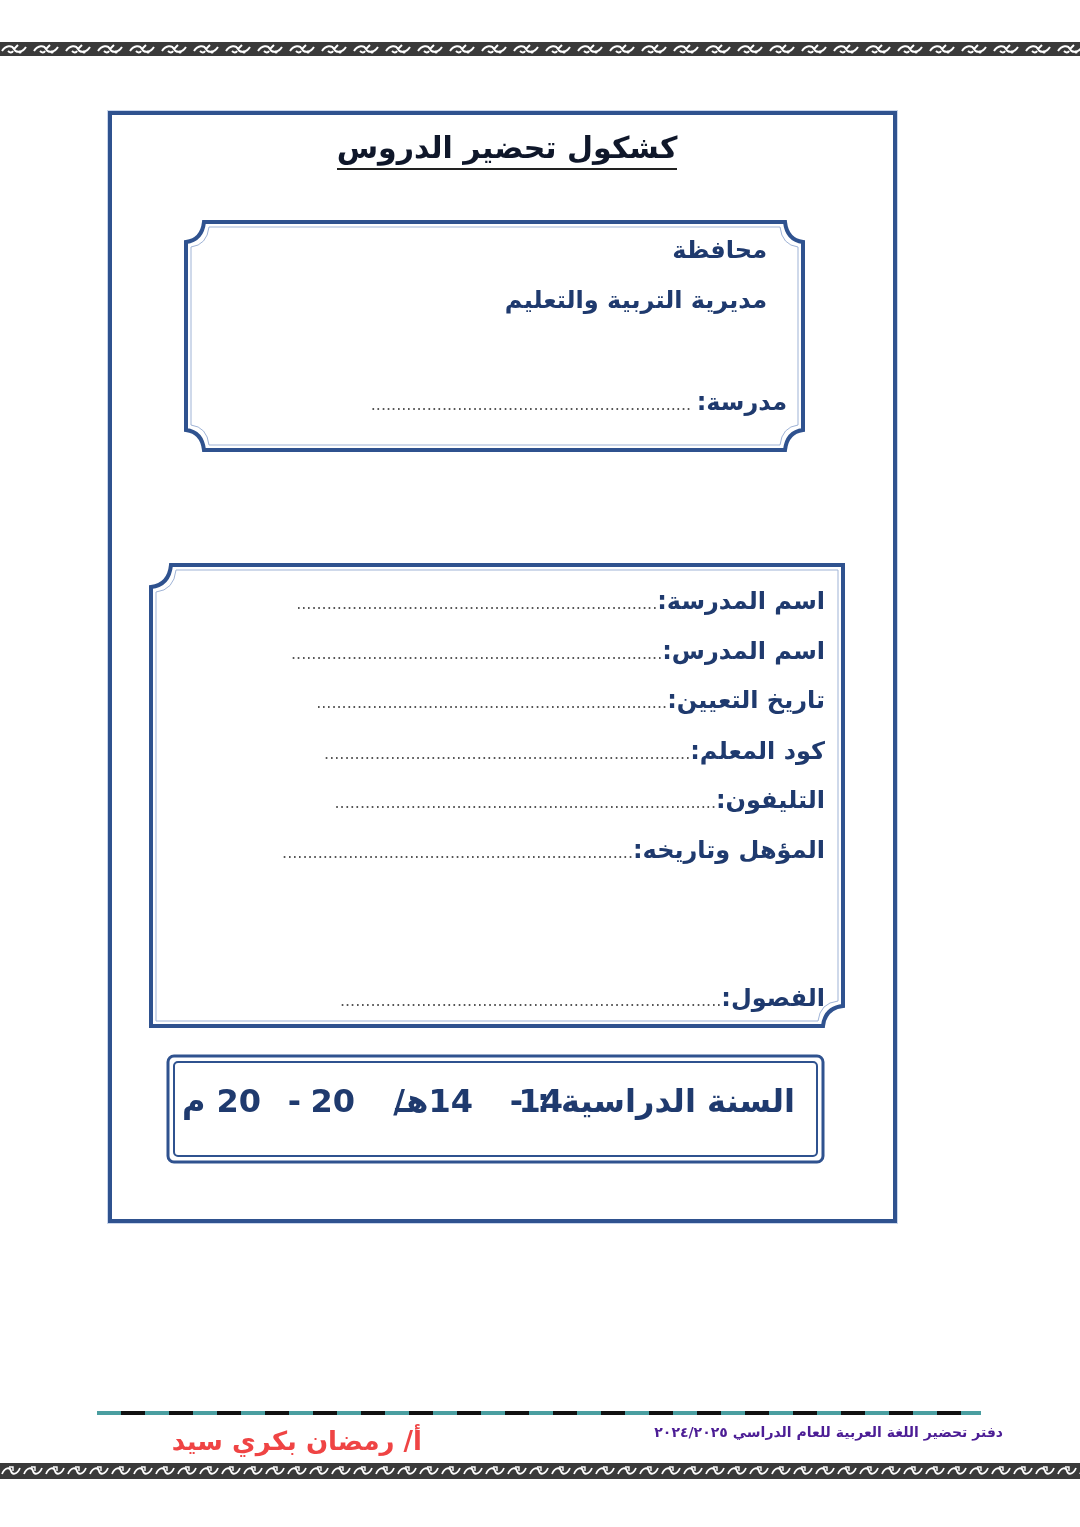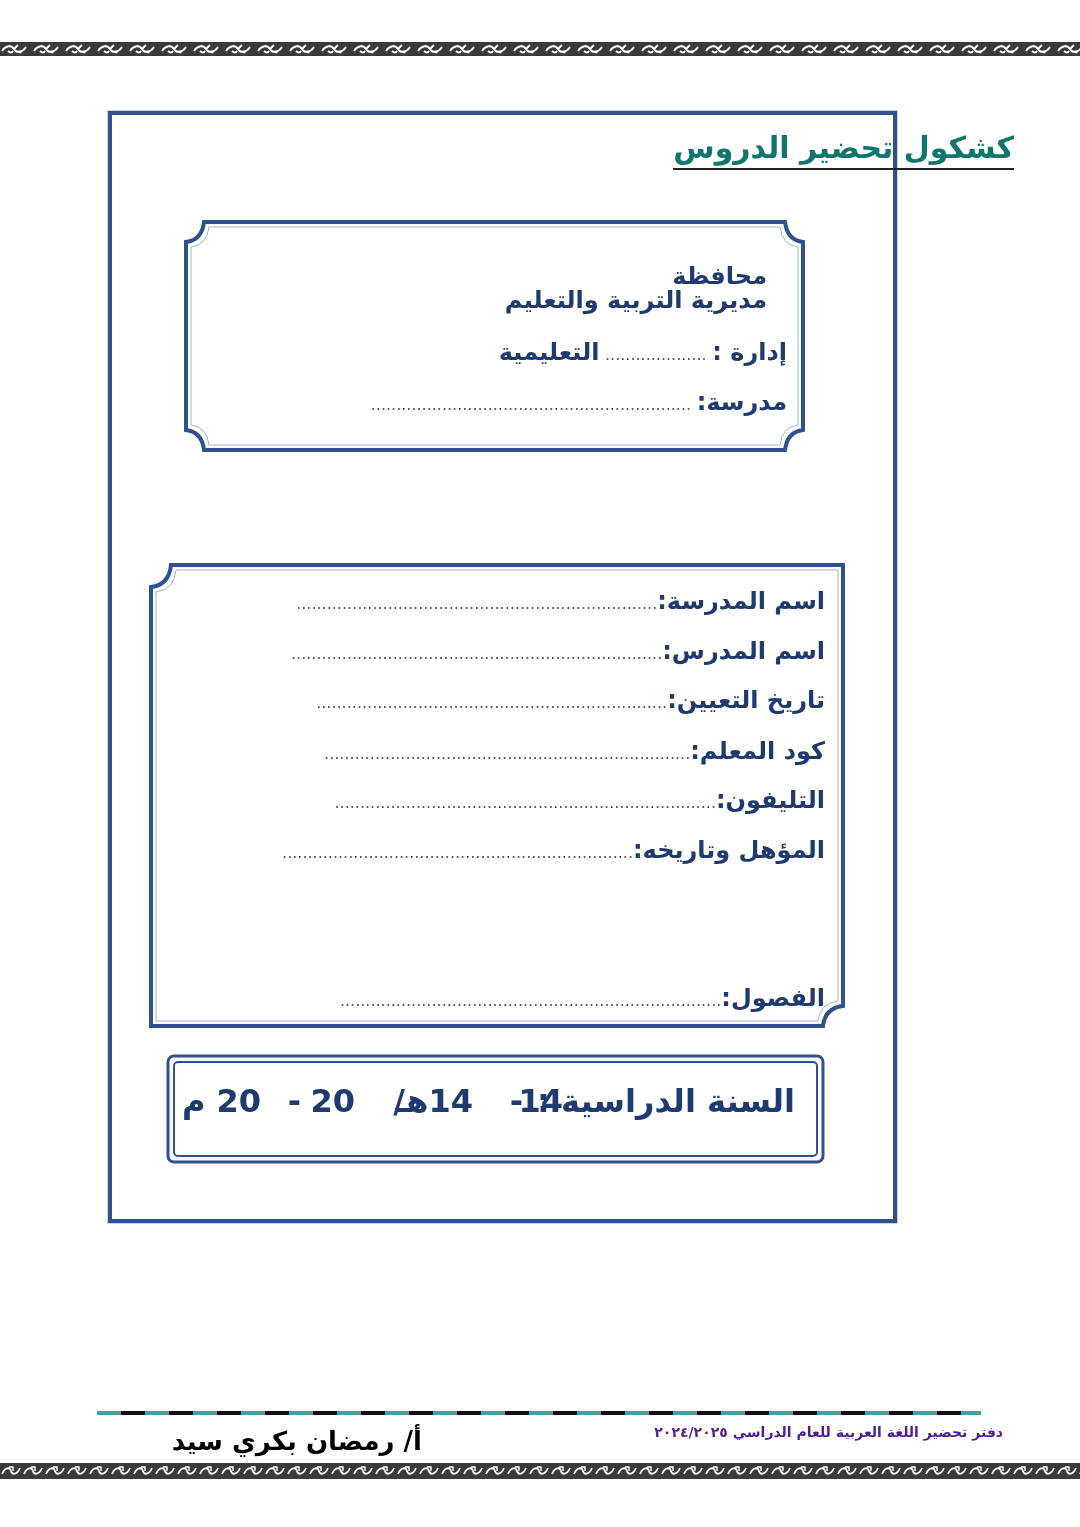--- a/index.html
+++ b/index.html
@@ -16,23 +16,23 @@
   .strip-bottom { top: 1463px; height: 16px; }
 
   .page-frame {
     position: absolute; left: 108px; top: 111px; width: 789px; height: 1112px;
     border: 4px solid #2f528f;
     box-shadow: 0 0 0 1px #c9d6ec;
   }
 
   .main-title {
     position: absolute; left: 0; top: 130px; width: 1014px;
-    text-align: right; direction: rtl;
+    text-align: center; direction: rtl;
     font-family: "DejaVu Sans", sans-serif; font-weight: bold;
-    font-size: 30px; color: #0f766e;
+    font-size: 30px; color: #0f172a;
   }
   .main-title span {
     display: inline-block; border-bottom: 2px solid #222; padding-bottom: 3px;
   }
 
   .fancy-box { position: absolute; }
   .fancy-box svg { position: absolute; left: 0; top: 0; }
 
   .box1 { left: 182px; top: 218px; width: 625px; height: 236px; }
   .box2 { left: 147px; top: 561px; width: 700px; height: 469px; }
@@ -57,21 +57,21 @@
   .footer-line {
     position: absolute; left: 97px; top: 1411px; width: 884px; height: 4px;
     background: repeating-linear-gradient(90deg, #4a9ea0 0 24px, #111 24px 48px);
   }
   .footer-caption {
     position: absolute; right: 77px; top: 1424px; direction: rtl;
     font-size: 14px; font-weight: bold; color: #4c1d95; white-space: nowrap;
   }
   .author {
     position: absolute; left: 162px; top: 1426px; width: 260px; direction: rtl;
-    font-size: 26px; font-weight: bold; color: #000000; white-space: nowrap;
+    font-size: 26px; font-weight: bold; color: #ef4444; white-space: nowrap;
   }
 </style>
 </head>
 <body>
 
 <div class="border-strip strip-top">
   <svg width="1080" height="14">
     <defs>
       <pattern id="vine" x="0" y="0" width="32" height="14" patternUnits="userSpaceOnUse">
         <path d="M2 9 C6 3, 12 3, 14 7 C16 11, 22 11, 26 5 M14 7 l4 -4 M8 9 c2 2 4 2 5 0" stroke="#ffffff" stroke-width="2" fill="none"></path>
@@ -86,30 +86,25 @@
 
 <div class="main-title">
   <span>كشكول تحضير الدروس</span>
 </div>
 
 <div class="fancy-box box1">
   <svg width="625" height="236">
     <path d="M22 4 H603 Q605 22 621 24 V212 Q605 214 603 232 H22 Q20 214 4 212 V24 Q20 22 22 4 Z" fill="none" stroke="#2f528f" stroke-width="4"></path>
     <path d="M27 9 H598 Q600 27 616 29 V207 Q600 209 598 227 H27 Q25 209 9 207 V29 Q25 27 27 9 Z" fill="none" stroke="#9fb3d6" stroke-width="1"></path>
   </svg>
-  <div class="row" style="top:18px;margin-top:26px;">
+  <div class="row" style="top:18px;">
     <span class="lbl">محافظة</span>
   </div>
   <div class="row" style="top:68px;">
     <span class="lbl">مديرية التربية والتعليم</span>
-  </div>
-  <div class="row" style="top:120px; right:20px;">
-    <span class="lbl">إدارة :</span>
-    <span class="dots">....................</span>
-    <span class="lbl">التعليمية</span>
   </div>
   <div class="row" style="top:170px; right:20px;">
     <span class="lbl">مدرسة:</span>
     <span class="dots">...............................................................</span>
   </div>
 </div>
 
 <div class="fancy-box box2">
   <svg width="700" height="469">
     <path d="M24 4 H696 V445 Q678 447 676 465 H4 V26 Q22 24 24 4 Z" fill="none" stroke="#2f528f" stroke-width="4"></path>

